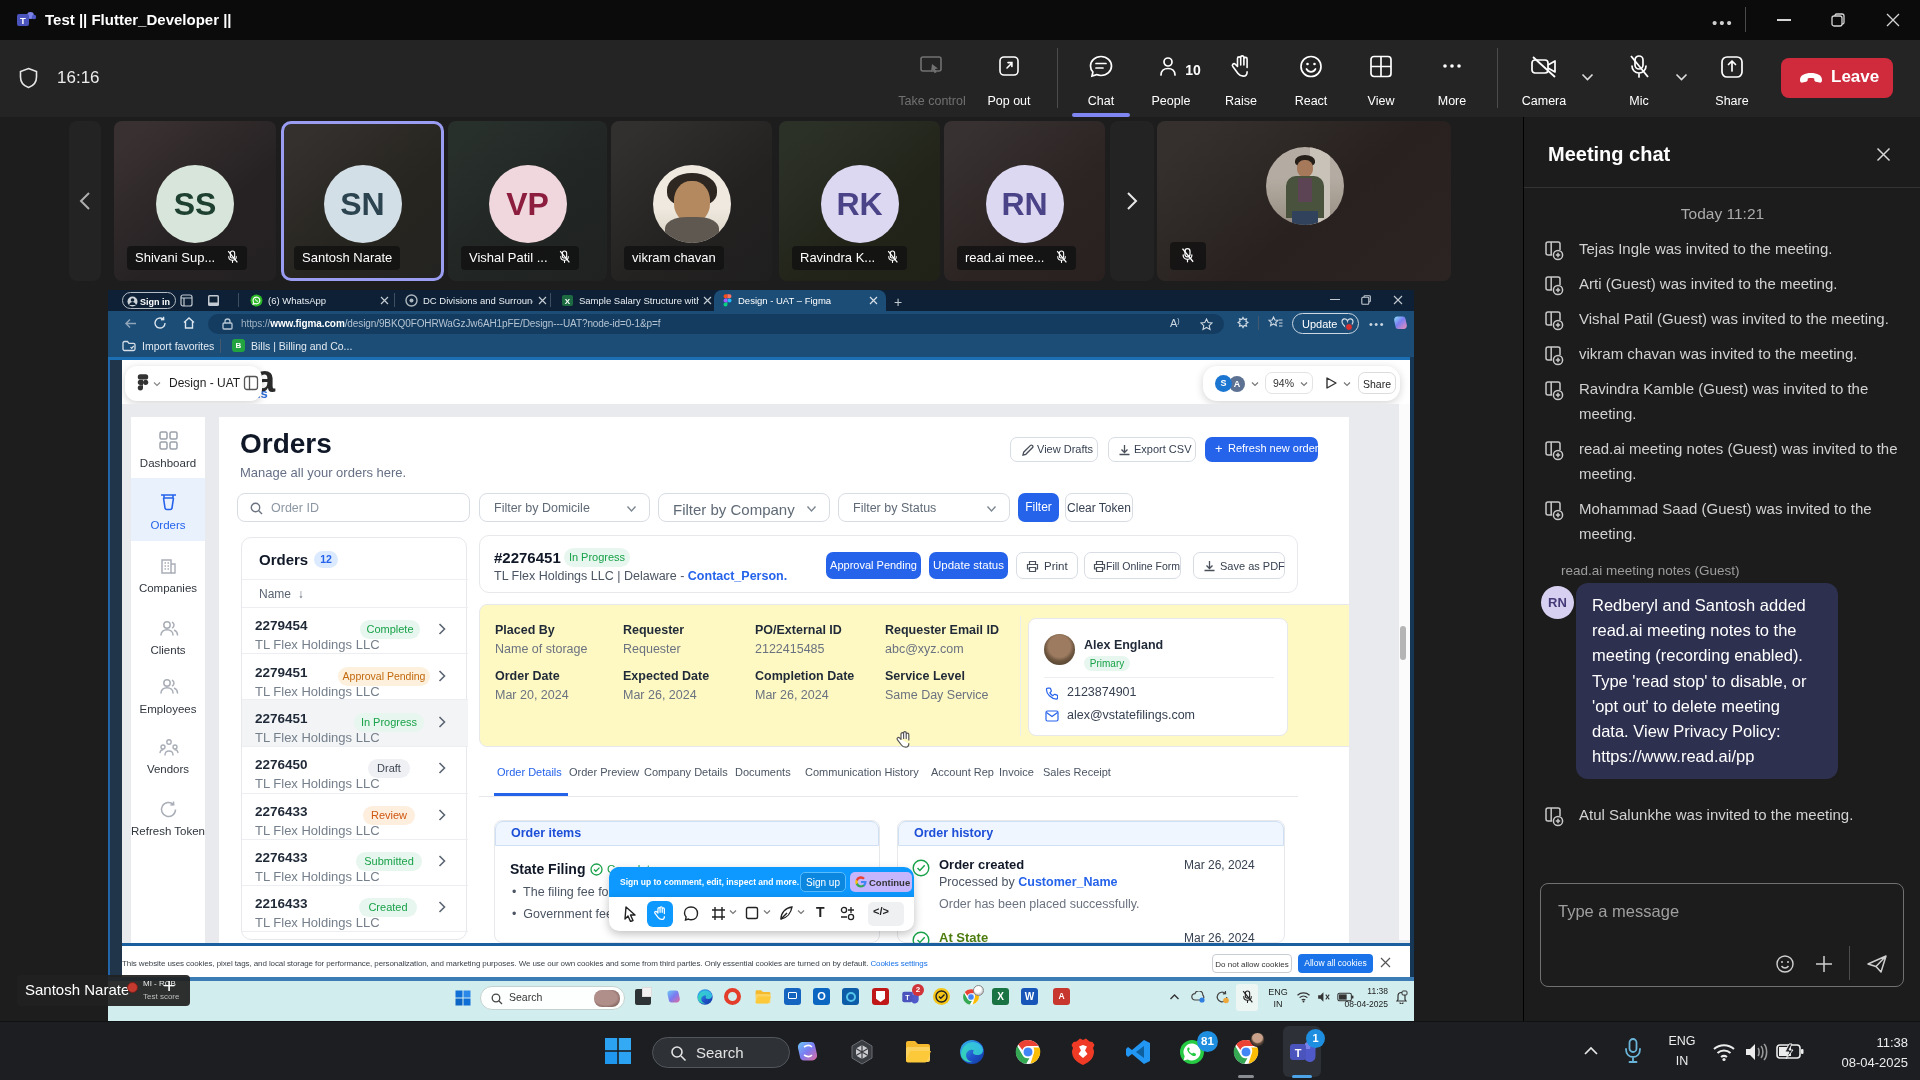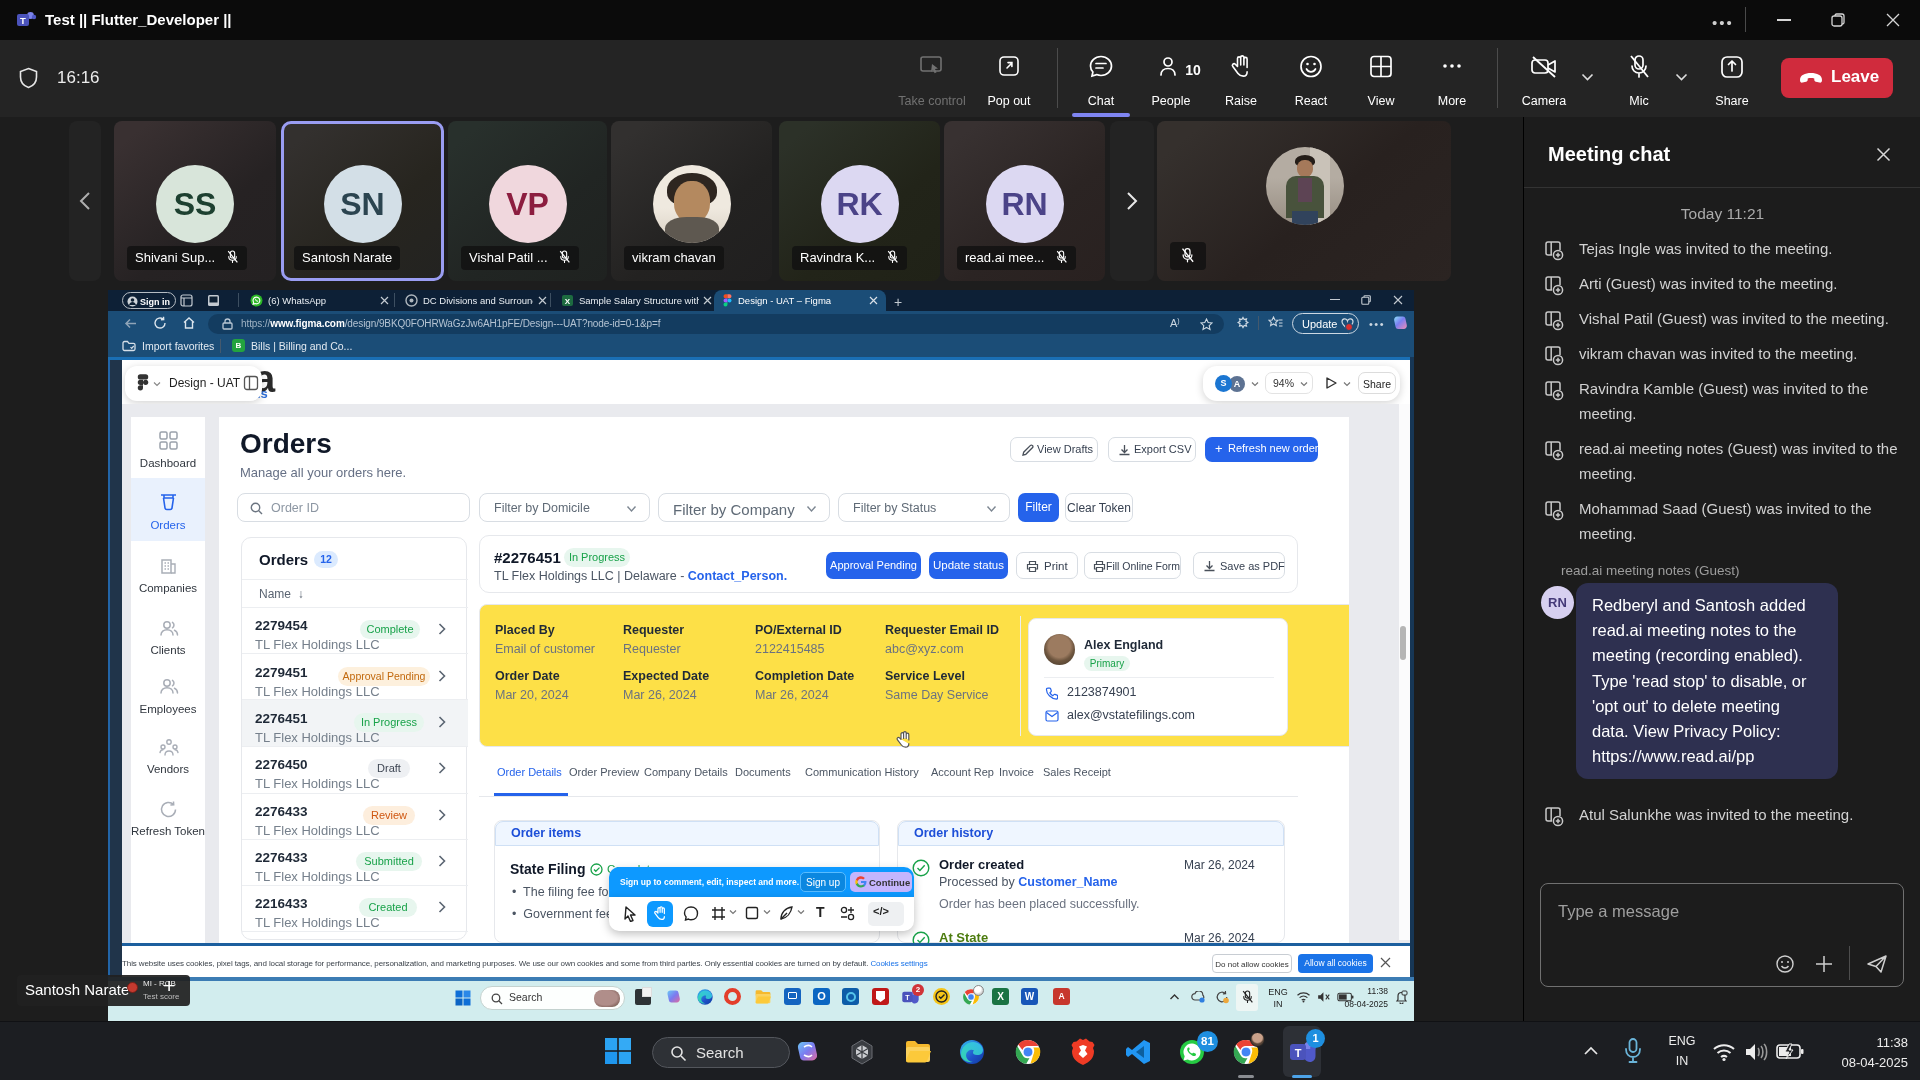--- a/index.html
+++ b/index.html
@@ -602,23 +602,23 @@
             <div class="abs" style="left:21px;top:7px;font-size:10.5px;color:#374151;white-space:nowrap;">Fill Online Form</div>
           </div>
           <div class="abs" style="left:713px;top:16px;width:92px;height:27px;border:1px solid #d8dde3;border-radius:7px;background:#fff;">
             <svg class="abs" style="left:9px;top:7px" width="13" height="13" viewBox="0 0 13 13">
                 <path d="M6.5 1 v7 M3.5 5.5 L6.5 8.5 l3-3 M1.5 10.5 h10" fill="none" stroke="#49505a" stroke-width="1.3"></path>
               </svg>
             <div class="abs" style="left:26px;top:7px;font-size:11px;color:#374151;white-space:nowrap;">Save as PDF</div>
           </div>
         </div>
 
-        <div class="abs" style="left:260px;top:187px;width:952px;height:143px;border:1px solid #e6e8ec;border-radius:8px;background:#fde047;">
+        <div class="abs" style="left:260px;top:187px;width:952px;height:143px;border:1px solid #e6e8ec;border-radius:8px;background:#fef9c3;">
           <div class="abs" style="left:15px;top:18px;font-size:12.5px;font-weight:bold;color:#1f2937;">Placed By</div>
-          <div class="abs" style="left:15px;top:37px;font-size:12.5px;color:#6b7280;">Email of customer</div>
+          <div class="abs" style="left:15px;top:37px;font-size:12.5px;color:#6b7280;">Name of storage</div>
           <div class="abs" style="left:143px;top:18px;font-size:12.5px;font-weight:bold;color:#1f2937;">Requester</div>
           <div class="abs" style="left:143px;top:37px;font-size:12.5px;color:#6b7280;">Requester</div>
           <div class="abs" style="left:275px;top:18px;font-size:12.5px;font-weight:bold;color:#1f2937;">PO/External ID</div>
           <div class="abs" style="left:275px;top:37px;font-size:12.5px;color:#6b7280;">2122415485</div>
           <div class="abs" style="left:405px;top:18px;font-size:12.5px;font-weight:bold;color:#1f2937;">Requester Email ID</div>
           <div class="abs" style="left:405px;top:37px;font-size:12.5px;color:#6b7280;">abc@xyz.com</div>
           <div class="abs" style="left:15px;top:64px;font-size:12.5px;font-weight:bold;color:#1f2937;">Order Date</div>
           <div class="abs" style="left:15px;top:83px;font-size:12.5px;color:#6b7280;">Mar 20, 2024</div>
           <div class="abs" style="left:143px;top:64px;font-size:12.5px;font-weight:bold;color:#1f2937;">Expected Date</div>
           <div class="abs" style="left:143px;top:83px;font-size:12.5px;color:#6b7280;">Mar 26, 2024</div>

